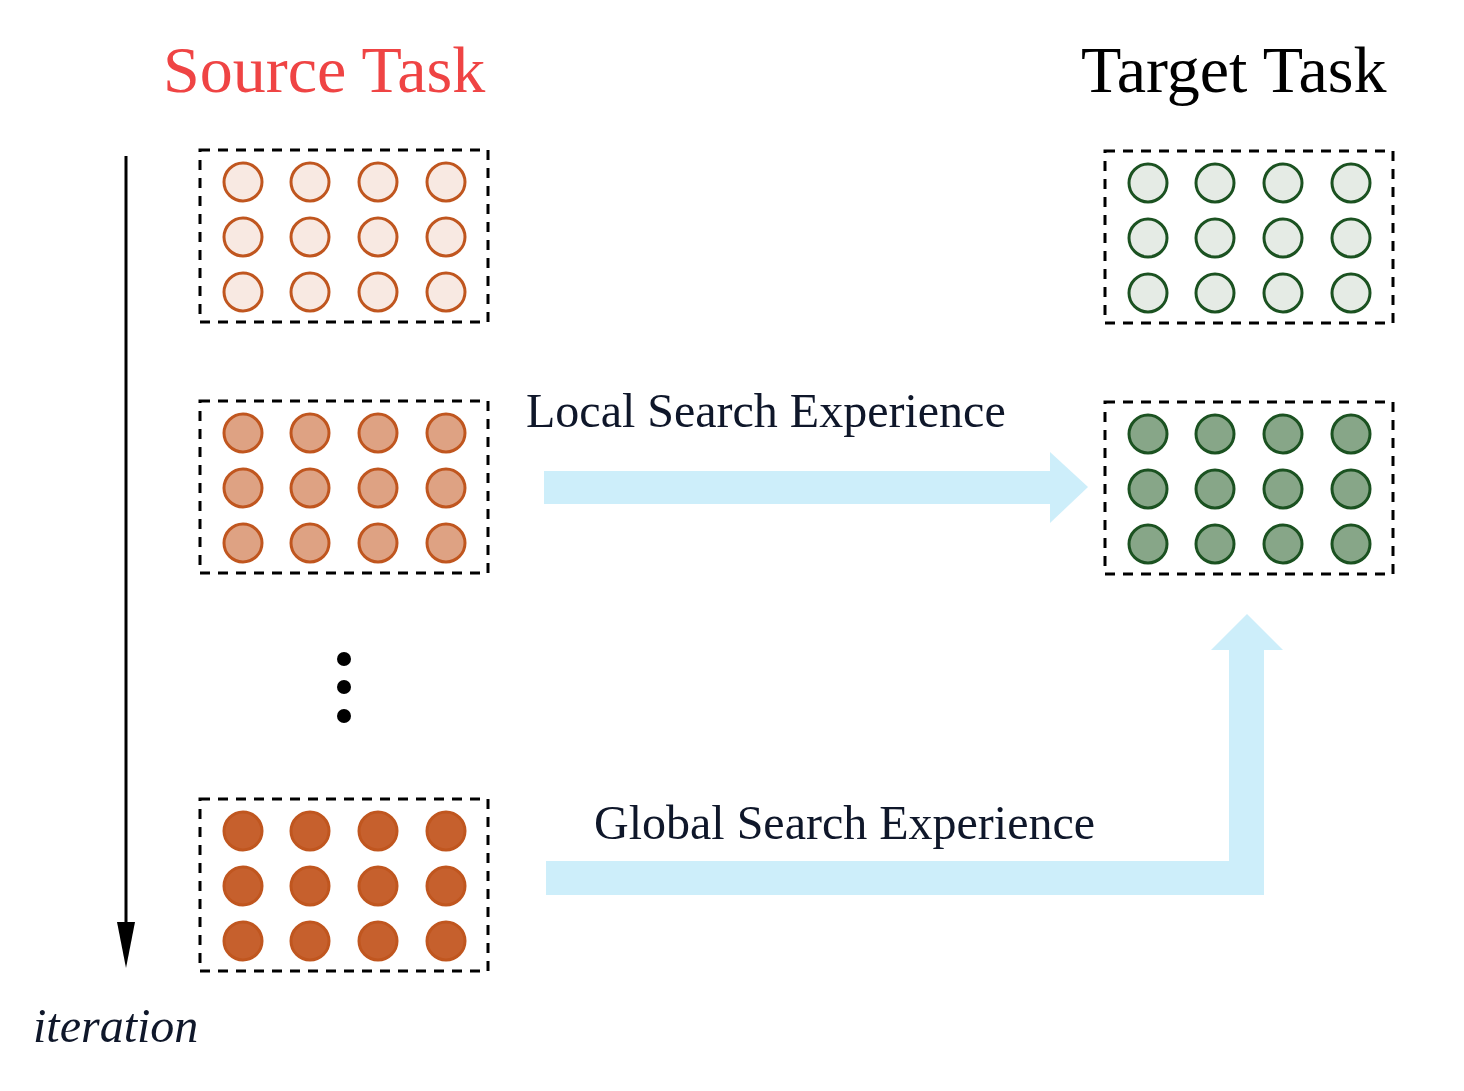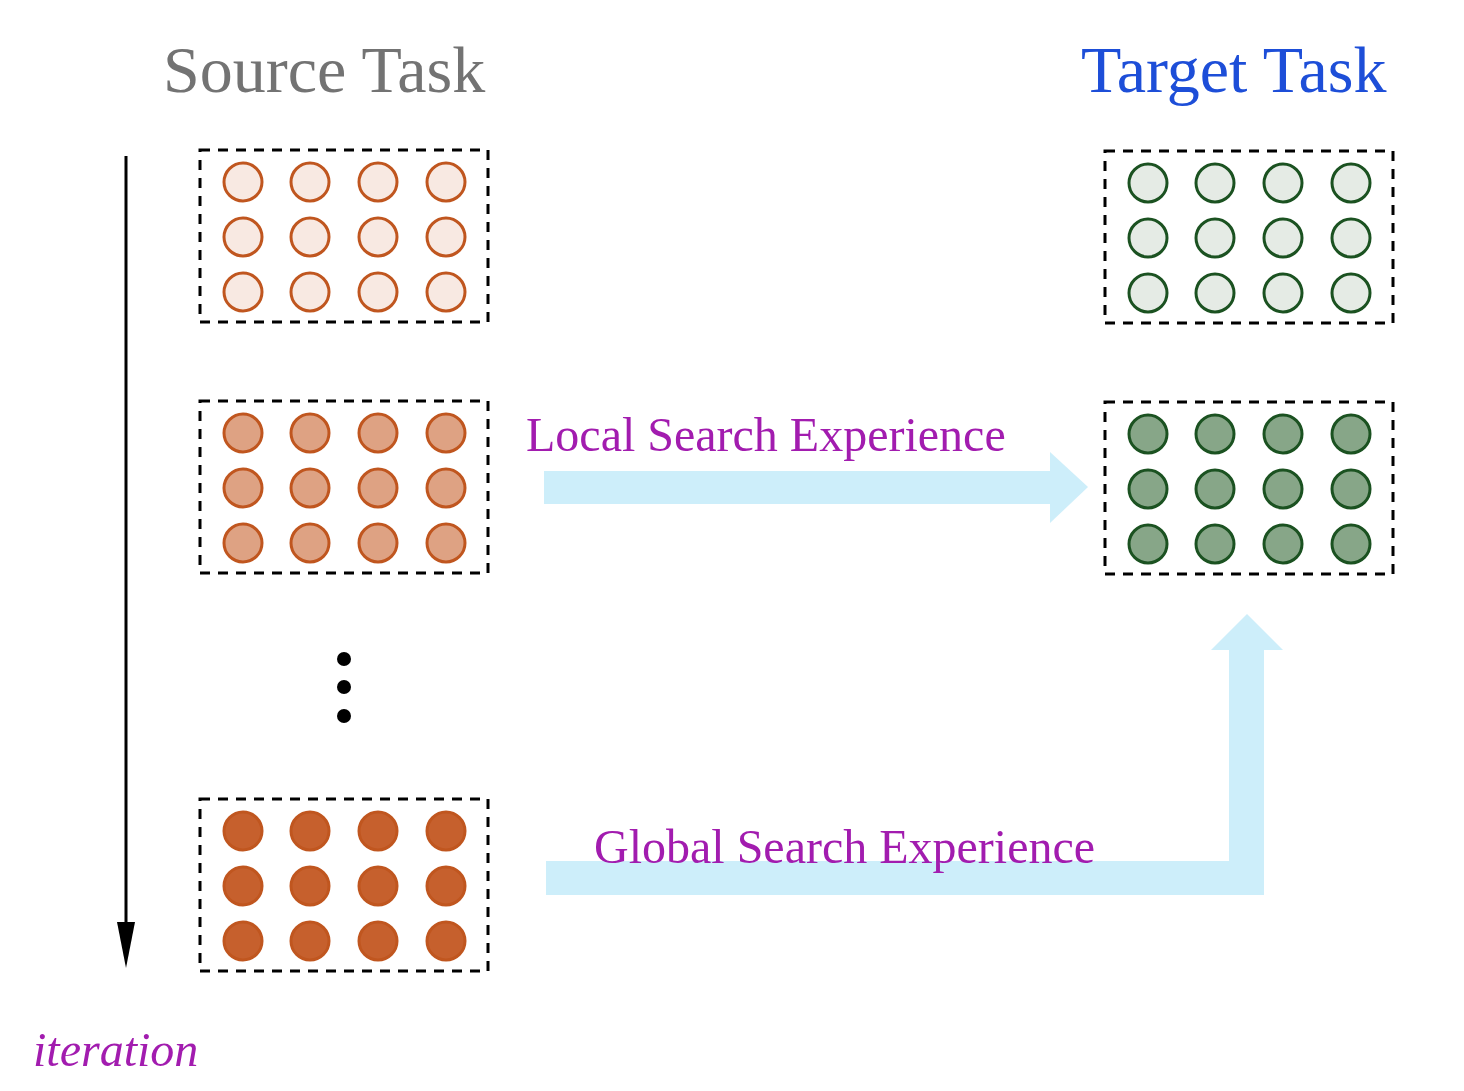--- a/index.html
+++ b/index.html
@@ -1,21 +1,21 @@
 <!DOCTYPE html>
 <html><head>
 <meta charset="utf-8">
 <style>
   html, body { margin: 0; padding: 0; background: #ffffff; }
   body { width: 1464px; height: 1091px; position: relative; overflow: hidden;
          font-family: "Liberation Serif", "DejaVu Serif", serif; }
   .title { position: absolute; top: 30px; font-size: 66px; line-height: 80px; white-space: nowrap; }
-  #source-title { left: 163px; color: #737373; }
-  #target-title { left: 1081px; color: #1d4ed8; }
-  .label { position: absolute; font-size: 48px; line-height: 56px; color: #a21caf; white-space: nowrap; margin-top: 24px; }
+  #source-title { left: 163px; color: #ef4444; }
+  #target-title { left: 1081px; color: #000000; }
+  .label { position: absolute; font-size: 48px; line-height: 56px; color: #0f172a; white-space: nowrap; }
   #local-label { left: 526px; top: 383px; }
   #global-label { left: 594px; top: 795px; text-align: right; }
   #iteration-label { left: 33px; top: 998px; font-style: italic; }
   svg#diagram { position: absolute; left: 0; top: 0; }
 </style>
 </head>
 <body>
 
 <div id="source-title" class="title">Source Task</div>
 <div id="target-title" class="title">Target Task</div>

